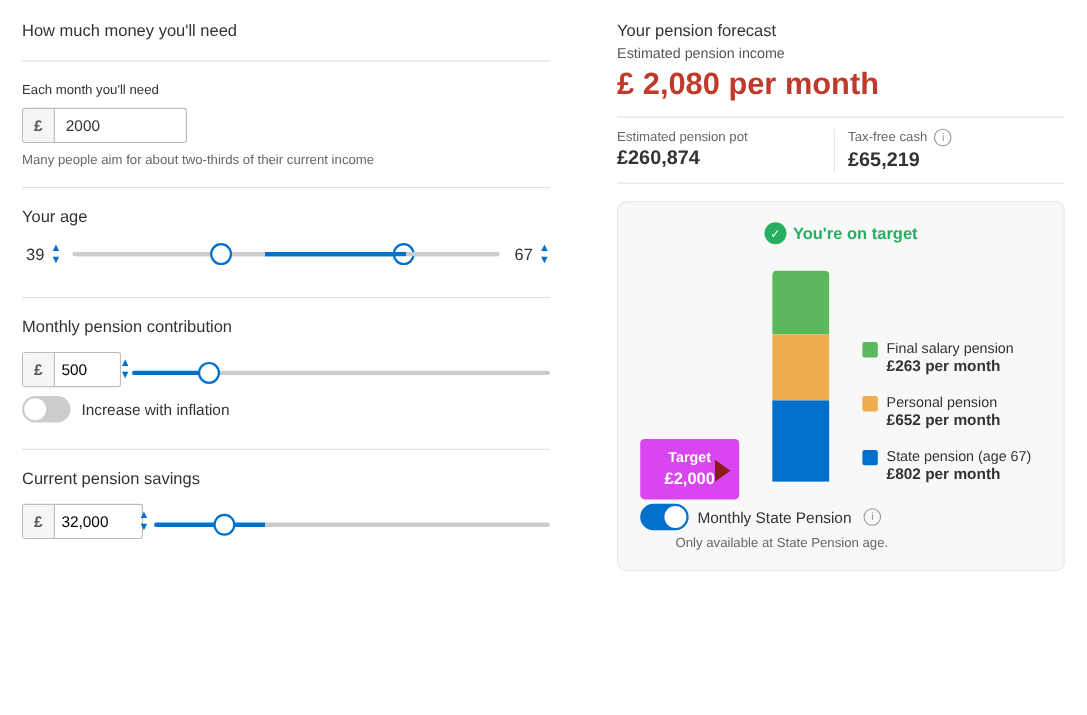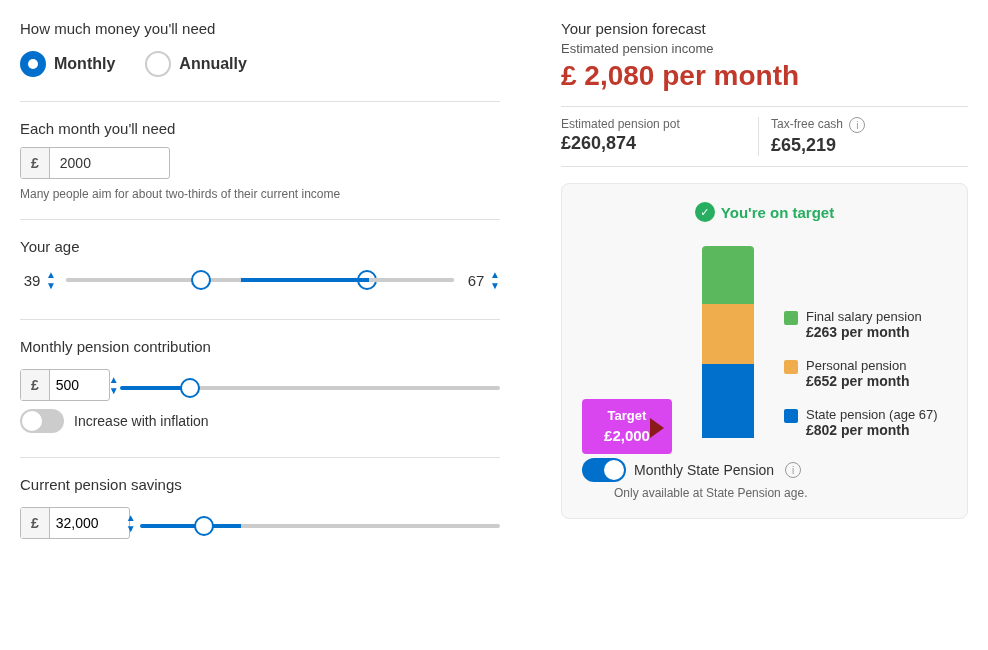--- a/index.html
+++ b/index.html
@@ -73,21 +73,21 @@
       color: #333;
     }
     
     .divider {
       border: none;
       border-top: 1px solid #e0e0e0;
       margin: 18px 0;
     }
     
     .input-label {
-      font-size: 15px;
+      font-size: 12px;
       font-weight: 400;
       color: #333;
       margin-bottom: 10px;
     }
     .input-with-prefix {
       display: flex;
       align-items: center;
       border: 1px solid #bbb;
       border-radius: 3px;
       width: 150px;
@@ -400,30 +400,20 @@
   </style>
 </head>
 <body>
 
 <div class="container">
 
   <div class="left-panel">
 
     <div class="section-title">How much money you'll need</div>
 
-    <div class="radio-group">
-      <div class="radio-option">
-        <div class="radio-circle selected"></div>
-        <span class="radio-label">Monthly</span>
-      </div>
-      <div class="radio-option">
-        <div class="radio-circle"></div>
-        <span class="radio-label">Annually</span>
-      </div>
-    </div>
 
     <hr class="divider">
 
     <div class="input-label">Each month you'll need</div>
     <div class="input-with-prefix">
       <span class="input-prefix">£</span>
       <input class="input-field" type="text" value="2000" style="">
     </div>
     <div class="hint-text">Many people aim for about two-thirds of their current income</div>
 

